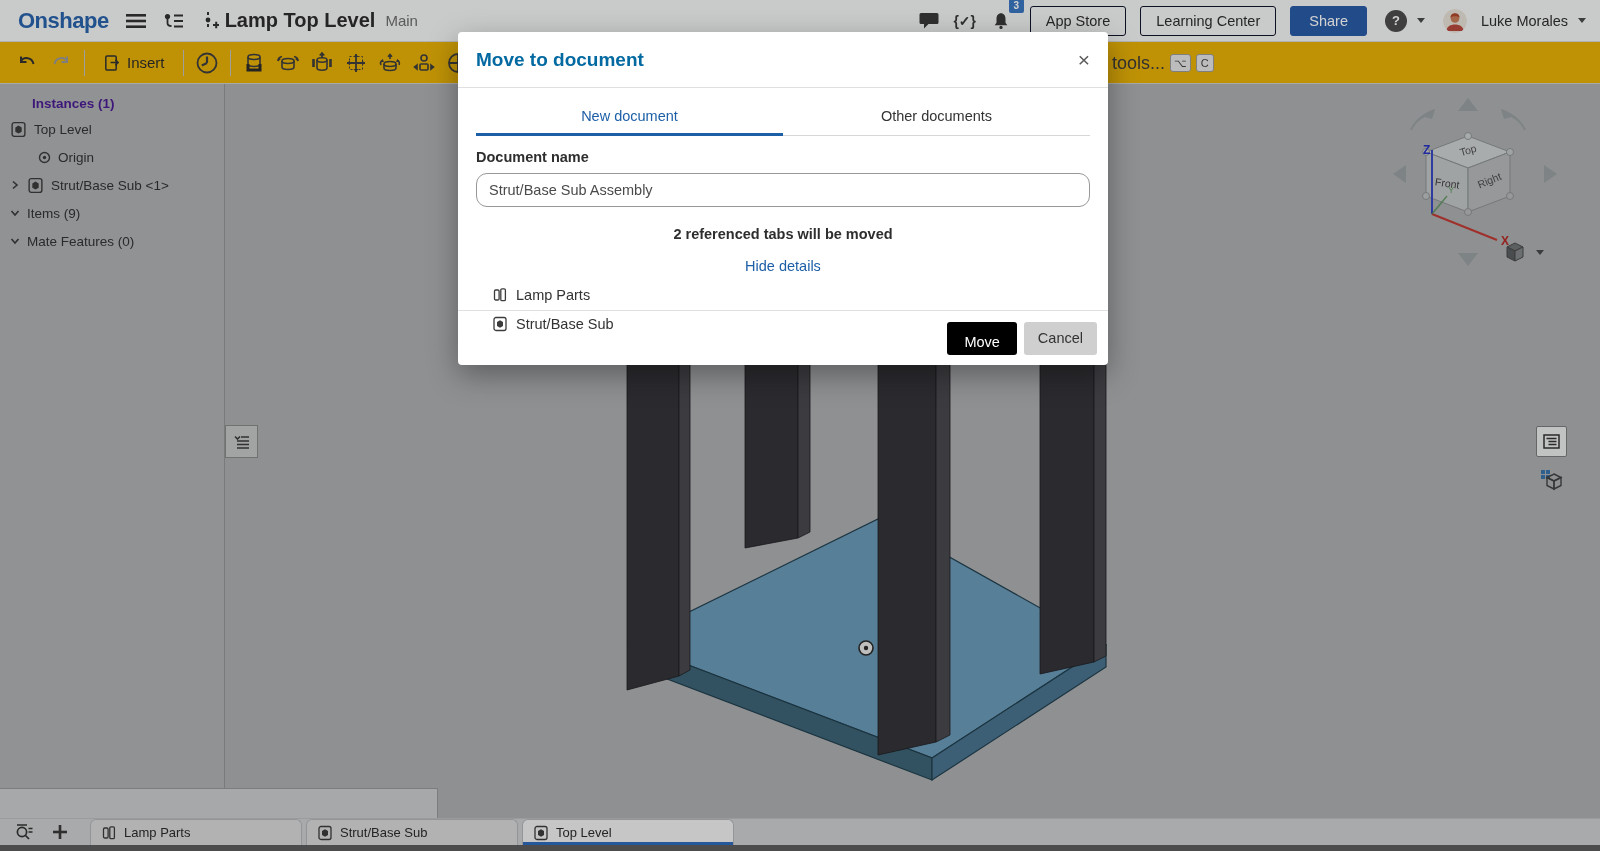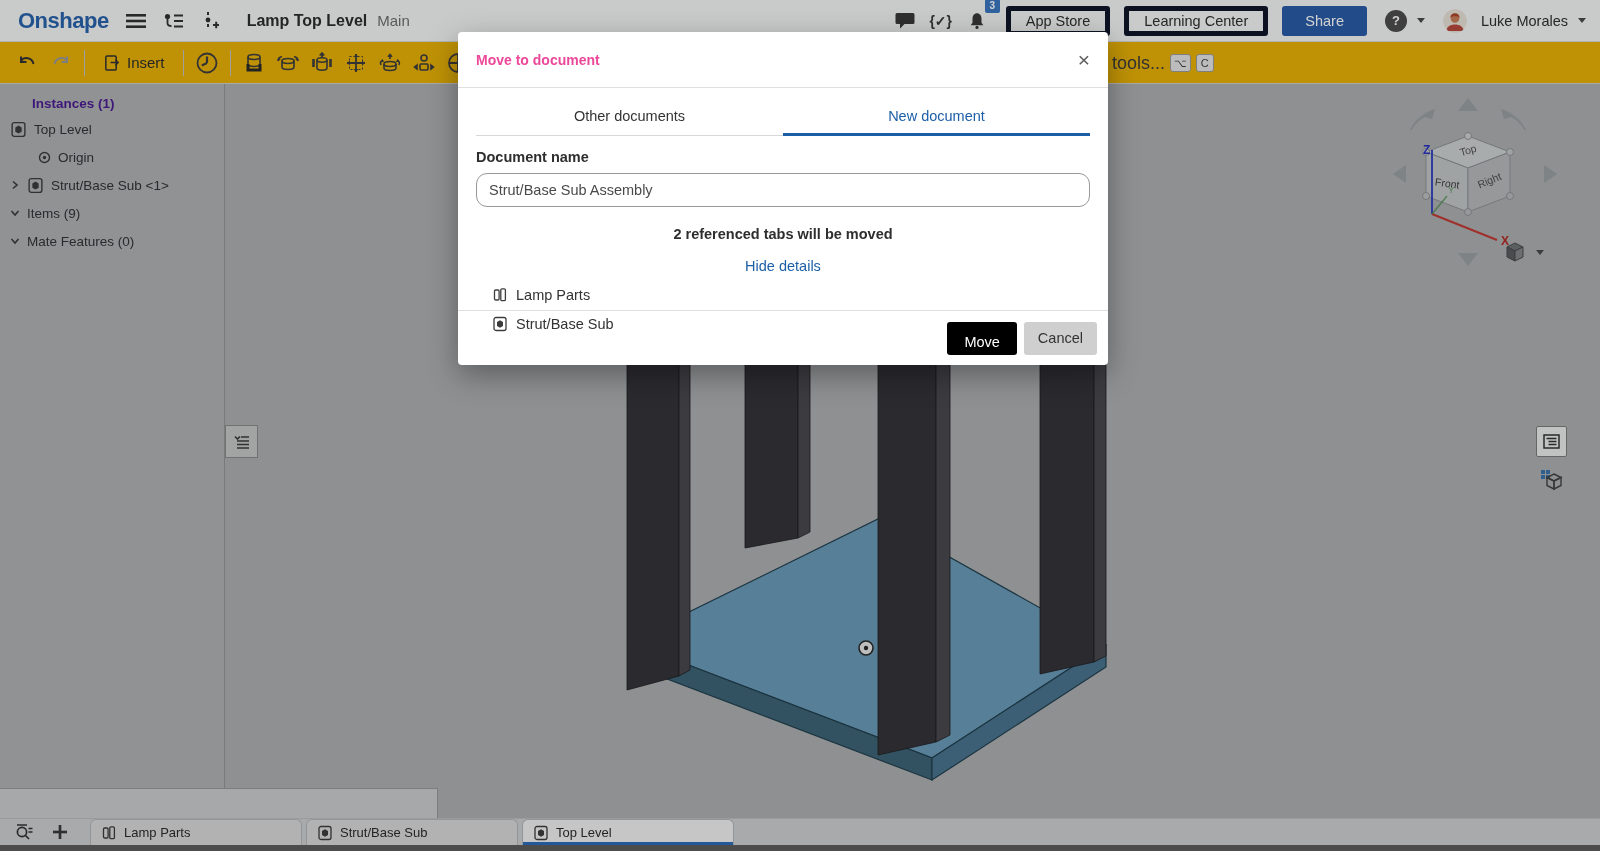--- a/index.html
+++ b/index.html
@@ -10,32 +10,32 @@
     background:#aeb0b2; color:#333;
   }
   
   .topbar {
     position:absolute; left:0; top:0; width:1600px; height:42px;
     background:#f6f7f7; border-bottom:1px solid #d9d9d9;
     display:flex; align-items:center; z-index:10;
   }
   .logo { font-size:22px; font-weight:800; letter-spacing:-0.5px; margin-left:18px; color:#2a64ad; }
   .tb-icon { width:30px; height:30px; display:flex; align-items:center; justify-content:center; }
-  .doc-title { font-size:16px; font-weight:700; color:#2e2e2e; margin-left:22px; white-space:nowrap; }
+  .doc-title { font-size:20px; font-weight:700; color:#2e2e2e; white-space:nowrap; }
   .workspace { font-size:15px; color:#6f6f6f; margin-left:10px; }
   .topbar-right { margin-left:auto; display:flex; align-items:center; gap:6px; margin-right:14px; }
   .fs-glyph { font-size:14px; font-weight:700; color:#3a3a3a; }
   .bell-wrap { position:relative; }
   .badge {
     position:absolute; top:-7px; right:-8px; min-width:15px; height:14px;
     background:#3a78c2; color:#fff; font-size:10px; font-weight:700;
     border-radius:2px; display:flex; align-items:center; justify-content:center; padding:0 2px;
   }
   .top-btn {
-    height:30px; padding:0 15px; border:5px solid #0f172a; border-radius:3px;
+    height:30px; padding:0 15px; border:1px solid #0f172a; border-radius:3px;
     background:transparent; font-size:14.5px; color:#2f2f2f;
     display:flex; align-items:center; margin-left:8px; font-family:inherit;
   }
   .share-btn { background:#2a5ca8; border-color:#2a5ca8; color:#fff; padding:0 18px; }
   .help-circle {
     width:22px; height:22px; border-radius:50%; background:#4d4d4d; color:#fff;
     font-size:13px; font-weight:700; display:flex; align-items:center; justify-content:center;
     margin-left:12px;
   }
   .caret { width:0; height:0; border-left:4px solid transparent; border-right:4px solid transparent; border-top:5px solid #4a4a4a; margin-left:4px; }
@@ -95,21 +95,21 @@
   .doc-tab.active { background:#f2f2f2; box-shadow: inset 0 -3px 0 0 #2e6cbe; }
   .bottom-strip { position:absolute; left:0; top:845px; width:1600px; height:6px; background:#5d5d5d; z-index:10; }
   
   .backdrop { position:absolute; inset:0; background:rgba(0,0,0,0.18); z-index:40; }
   .modal {
     position:absolute; left:458px; top:32px; width:650px; height:333px;
     background:#fff; border-radius:4px; box-shadow:0 10px 30px rgba(0,0,0,0.35);
     z-index:50; color:#333;
   }
   .modal-header { height:56px; display:flex; align-items:center; padding:0 18px; border-bottom:1px solid #e0e0e0; }
-  .modal-title { font-size:14px; font-weight:700; color:#ec4899; }
+  .modal-title { font-size:19px; font-weight:700; color:#0369a1; }
   .modal-close { margin-left:auto; font-size:21px; color:#5a5a5a; line-height:1; cursor:default; }
   .modal-tabs { display:flex; margin:10px 18px 0 18px; border-bottom:1px solid #d7d7d7; }
   .mtab { flex:1; text-align:center; font-size:14.5px; padding:10px 0 9px 0; color:#333; }
   .mtab.active { color:#1d5fa7; font-weight:400; border-bottom:3px solid #1d5fa7; margin-bottom:-1px; }
   .modal-body { padding:13px 18px 0 18px; }
   .field-label { font-size:14.5px; font-weight:700; color:#2e2e2e; margin-bottom:8px; }
   .name-input {
     width:100%; height:34px; border:1px solid #989898; border-radius:11px;
     padding:0 12px; font-size:14.5px; color:#4a4a4a; font-family:inherit; background:#fff;
   }
@@ -454,22 +454,22 @@
 <div class="bottom-strip"></div>
 
 <div class="backdrop"></div>
 
 <div class="modal">
   <div class="modal-header">
     <div class="modal-title">Move to document</div>
     <div class="modal-close">×</div>
   </div>
   <div class="modal-tabs">
+    <div class="mtab active">New document</div>
     <div class="mtab">Other documents</div>
-    <div class="mtab active">New document</div>
   </div>
   <div class="modal-body">
     <div class="field-label">Document name</div>
     <input class="name-input" type="text" value="Strut/Base Sub Assembly" style="">
     <div class="ref-row">
       <span class="ref-heading">2 referenced tabs will be moved</span>
       <span class="link">Hide details</span>
     </div>
     <div class="ref-item">
       <svg width="16" height="16" viewBox="0 0 16 16" fill="none" stroke="#3c3c3c" stroke-width="1.3">

